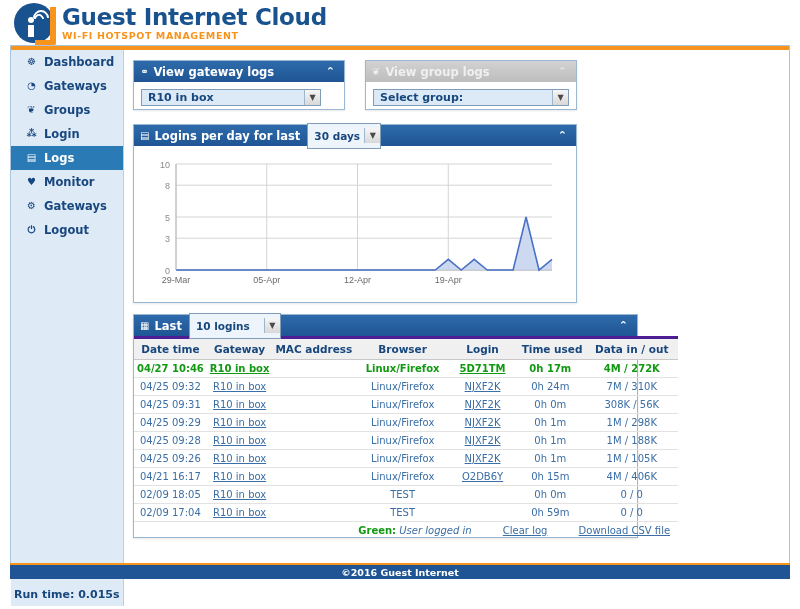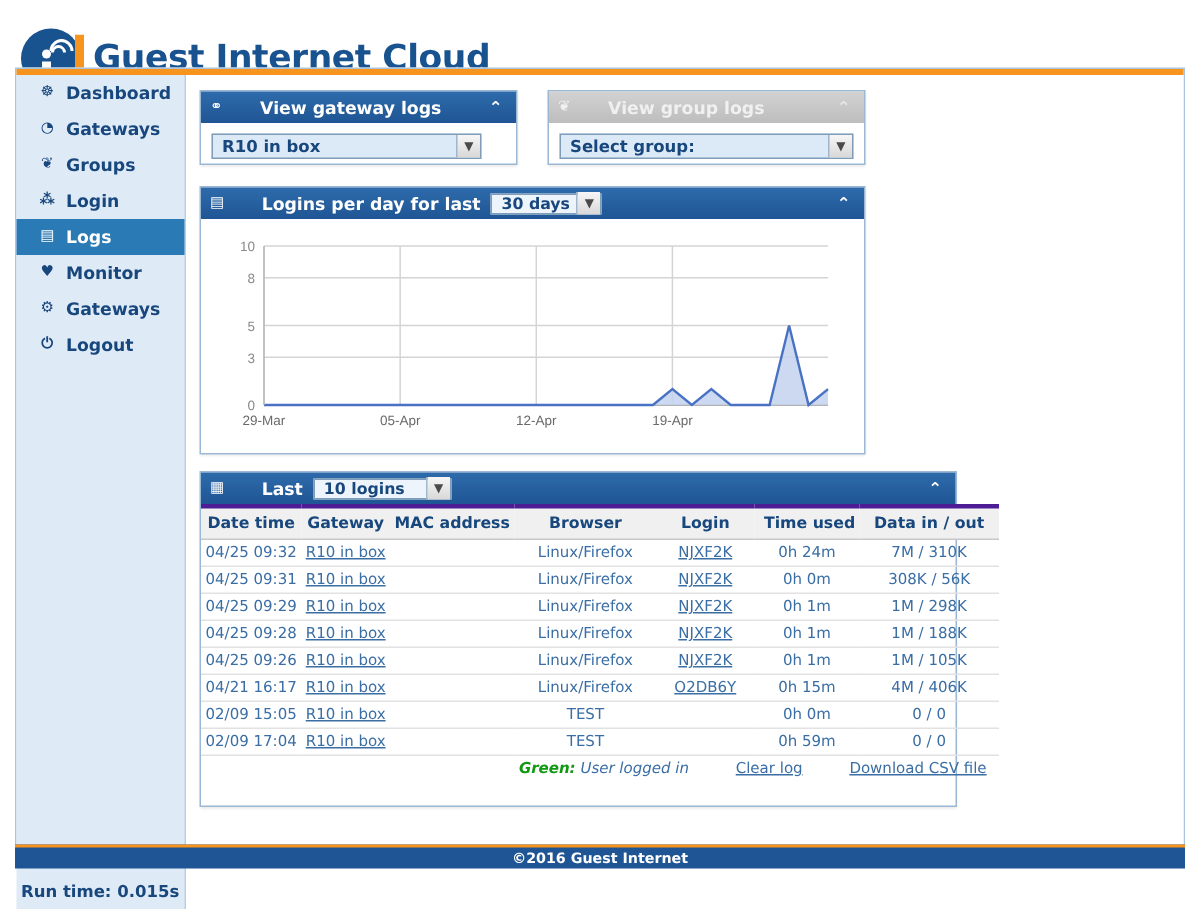--- a/index.html
+++ b/index.html
@@ -7,21 +7,21 @@
     width:800px;height:609px;
     background:#ffffff;
     font-family:"Liberation Sans", sans-serif;
     font-size:11px;
     color:#1b4f8a;
     overflow:hidden;
     position:relative;
   }
   
   #masthead{
-    position:absolute;left:0;top:16px;width:696px;height:48px;
+    position:absolute;left:0;top:0;width:696px;height:48px;
     background:#ffffff;
   }
   #logo-wrap{position:absolute;left:14px;top:3px;display:flex;align-items:center;}
   #logo-mark{
     position:relative;width:40px;height:40px;flex:0 0 40px;
   }
   #logo-mark .ring{
     position:absolute;left:0;top:0;width:40px;height:40px;border-radius:50%;
     background:#18528f;
   }
@@ -101,21 +101,21 @@
     height:21px;
     background:linear-gradient(#2e6bab,#1f5594);
     color:#ffffff;
     display:flex;align-items:center;
     padding:0 6px;
     font-weight:bold;font-size:11.5px;
     font-family:"DejaVu Sans", sans-serif;
     box-sizing:border-box;
   }
   .panel-head .ph-ico{margin-right:5px;font-size:10px;line-height:1;}
-  .panel-head .ph-title{white-space:nowrap;margin-left:20px;}
+  .panel-head .ph-title{white-space:nowrap;}
   .chevron{
     margin-left:auto;font-size:11px;font-weight:bold;color:#ffffff;
     cursor:pointer;line-height:1;padding:0 3px;
   }
   .panel-body{padding:7px;}
 
   .panel.disabled .panel-head{
     background:linear-gradient(#d2d2d2,#bdbdbd);
     color:#f0f0f0;
   }
@@ -134,21 +134,21 @@
     padding-left:6px;
   }
   .sel .sel-val{flex:1 1 auto;white-space:nowrap;overflow:hidden;}
   .sel .sel-arrow{
     flex:0 0 15px;width:15px;height:15px;margin-left:4px;
     background:linear-gradient(#f6f6f6,#d8d8d8);
     border-left:1px solid #9fb6cc;
     display:flex;align-items:center;justify-content:center;
     font-size:8px;color:#4a4a4a;
   }
-  .sel.small{height:14px;font-size:10.5px;background:#eef4fb;justify-content:center;}
+  .sel.small{height:26px;font-size:10.5px;background:#eef4fb;justify-content:center;}
 
   
   #chart-svg{display:block;}
 
   
   table.logs{
     width:100%;border-collapse:collapse;
     font-size:10px;font-family:"DejaVu Sans", sans-serif;
   }
   table.logs th{
@@ -171,21 +171,21 @@
   table.logs tr.green td a{color:#119911;font-weight:bold;}
   table.logs td a{color:#3a6ea5;text-decoration:underline;cursor:pointer;}
   .c-date{width:78px;text-align:center;}
   .c-gw{width:80px;text-align:center;}
   .c-mac{width:100px;}
   .c-br{width:84px;}
   .c-login{width:56px;}
   .c-time{width:60px;text-align:right;}
   .c-data{width:82px;}
   .tfoot-row td{border-bottom:none;padding-top:5px;}
-  .legend-green{color:#119911;font-weight:bold;font-style:italic;text-align:center;}
+  .legend-green{color:#119911;font-weight:bold;text-align:center;}
   .legend-txt{color:#3a6ea5;font-style:italic;}
   .foot-link{color:#3a6ea5;text-decoration:underline;cursor:pointer;margin-left:12px;padding-left:16px;}
 
   
   #copyright{
     position:absolute;left:10px;top:563px;width:780px;height:16px;
     background:#1f5594;color:#ffffff;
     font-size:9.5px;font-weight:bold;
     display:flex;align-items:center;justify-content:center;
     font-family:"DejaVu Sans", sans-serif;
@@ -207,20 +207,21 @@
     <div id="logo-mark">
       <span class="ring"></span>
       <span class="hook"></span>
       <span class="dot"></span>
       <span class="stem"></span>
       <span class="wave w1"></span>
       <span class="wave w2"></span>
     </div>
     <div id="logo-text">
       <div id="logo-title">Guest Internet Cloud</div>
+      <div id="logo-sub">WI-FI HOTSPOT MANAGEMENT</div>
     </div>
   </div>
 </div>
 
 <div id="app">
   <div id="orangebar"></div>
 
   <nav id="sidebar">
       <div class="nav-item">
         <span class="nav-ico">☸</span>
@@ -340,20 +341,29 @@
                 <th class="c-date">Date time</th>
                 <th class="c-gw">Gateway</th>
                 <th class="c-mac">MAC address</th>
                 <th class="c-br">Browser</th>
                 <th class="c-login">Login</th>
                 <th class="c-time">Time used</th>
                 <th class="c-data">Data in / out</th>
               </tr>
           </thead>
           <tbody id="logs-body">
+              <tr class="green">
+                <td class="c-date">04/27 10:46</td>
+                <td class="c-gw"><a>R10 in box</a></td>
+                <td class="c-mac"></td>
+                <td class="c-br">Linux/Firefox</td>
+                <td class="c-login"><a>5D71TM</a></td>
+                <td class="c-time">0h 17m</td>
+                <td class="c-data">4M / 272K</td>
+              </tr>
               <tr class="">
                 <td class="c-date">04/25 09:32</td>
                 <td class="c-gw"><a>R10 in box</a></td>
                 <td class="c-mac"></td>
                 <td class="c-br">Linux/Firefox</td>
                 <td class="c-login"><a>NJXF2K</a></td>
                 <td class="c-time">0h 24m</td>
                 <td class="c-data">7M / 310K</td>
               </tr>
               <tr class="">
@@ -395,21 +405,21 @@
               <tr class="">
                 <td class="c-date">04/21 16:17</td>
                 <td class="c-gw"><a>R10 in box</a></td>
                 <td class="c-mac"></td>
                 <td class="c-br">Linux/Firefox</td>
                 <td class="c-login"><a>O2DB6Y</a></td>
                 <td class="c-time">0h 15m</td>
                 <td class="c-data">4M / 406K</td>
               </tr>
               <tr class="">
-                <td class="c-date">02/09 15:05</td>
+                <td class="c-date">02/09 18:05</td>
                 <td class="c-gw"><a>R10 in box</a></td>
                 <td class="c-mac"></td>
                 <td class="c-br">TEST</td>
                 <td class="c-login"></td>
                 <td class="c-time">0h 0m</td>
                 <td class="c-data">0 / 0</td>
               </tr>
               <tr class="">
                 <td class="c-date">02/09 17:04</td>
                 <td class="c-gw"><a>R10 in box</a></td>

